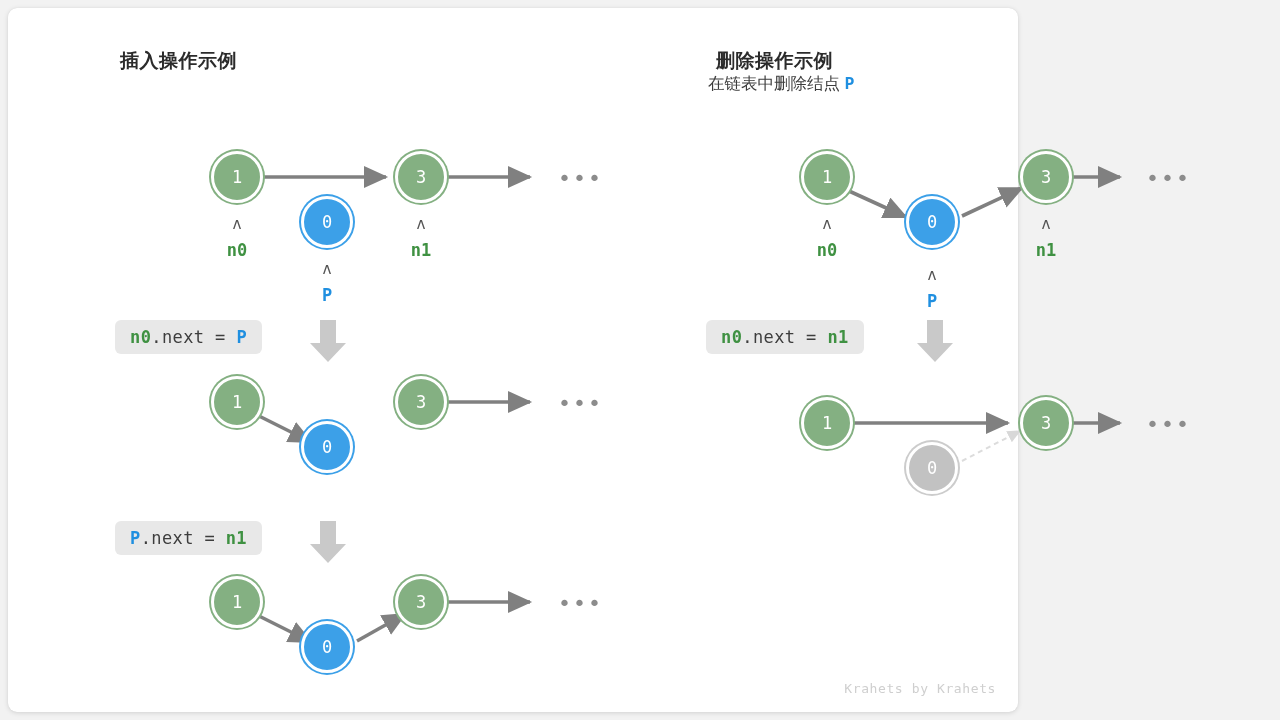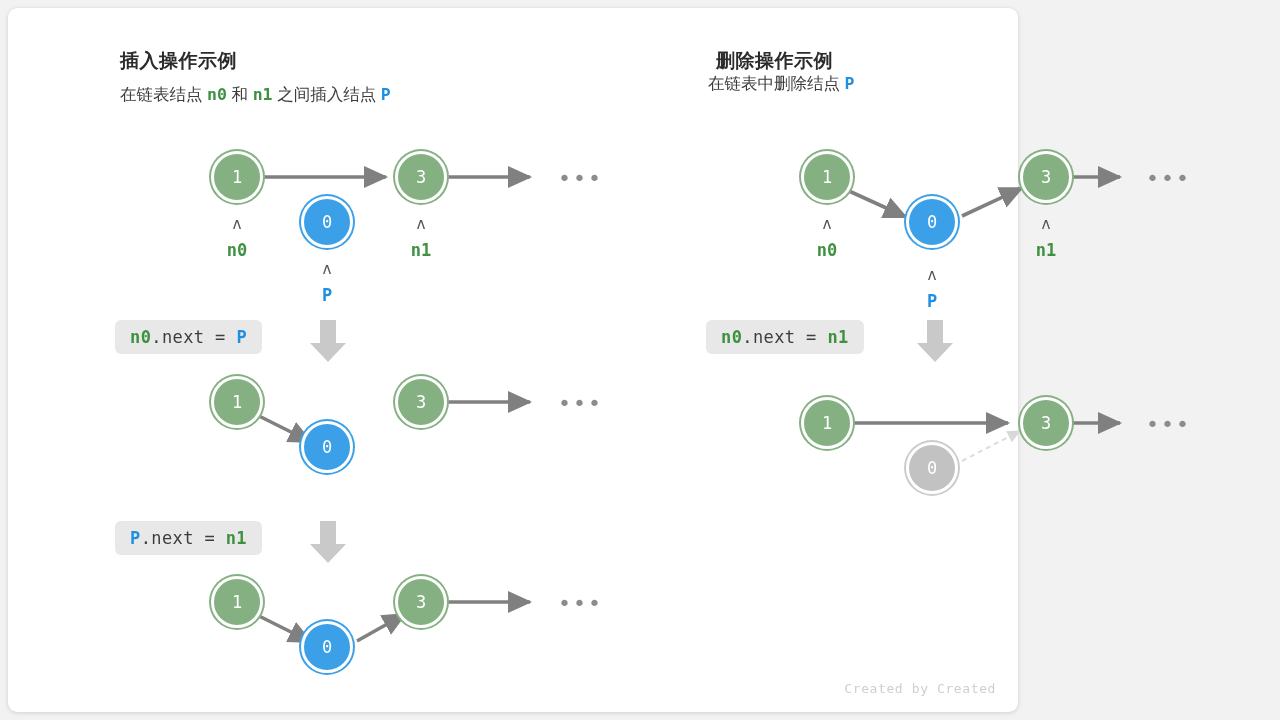--- a/index.html
+++ b/index.html
@@ -149,28 +149,20 @@
       <line x1="954" y1="208" x2="1014" y2="180" stroke="#808080" stroke-width="3.6" marker-end="url(#ah)"></line>
       <line x1="1055" y1="169" x2="1112" y2="169" stroke="#808080" stroke-width="3.6" marker-end="url(#ah)"></line>
 
       <line x1="842" y1="415" x2="1000" y2="415" stroke="#808080" stroke-width="3.6" marker-end="url(#ah)"></line>
       <line x1="954" y1="453" x2="1012" y2="423" stroke="#dcdcdc" stroke-width="2" stroke-dasharray="5,4" marker-end="url(#ahl)"></line>
       <line x1="1055" y1="415" x2="1112" y2="415" stroke="#808080" stroke-width="3.6" marker-end="url(#ah)"></line>
     </svg>
 
     <div class="panel-title" style="left:112px; top:40px;">插入操作示例</div>
 
-    <div class="panel-sub" style="left:112px; top:76px;">
-      <span>在链表结点</span>
-      <span class="mono green-t">n0</span>
-      <span>和</span>
-      <span class="mono green-t">n1</span>
-      <span>之间插入结点</span>
-      <span class="mono blue-t">P</span>
-    </div>
 
     <div class="node green" style="left:203px; top:143px;">1</div>
     <div class="node blue" style="left:293px; top:188px;">0</div>
     <div class="node green" style="left:387px; top:143px;">3</div>
     <div class="dots" style="left:550px; top:160px;">•••</div>
 
     <div class="caret" style="left:209px; top:207px;">ʌ</div>
     <div class="node-label green-t" style="left:199px; top:232px;">n0</div>
 
     <div class="caret" style="left:299px; top:252px;">ʌ</div>
@@ -229,16 +221,16 @@
     </div>
     <svg class="down-arrow" style="left:905px; top:309px;" width="44" height="48" viewBox="0 0 44 48">
       <path d="M14,3 L30,3 L30,26 L40,26 L22,45 L4,26 L14,26 Z" fill="#c9c9c9"></path>
     </svg>
 
     <div class="node green" style="left:793px; top:389px;">1</div>
     <div class="node gray" style="left:898px; top:434px;">0</div>
     <div class="node green" style="left:1012px; top:389px;">3</div>
     <div class="dots" style="left:1138px; top:406px;">•••</div>
 
-    <div id="credit">Created by Created</div>
+    <div id="credit">Krahets by Krahets</div>
 
   </div>
 </div>
 
 </body></html>

